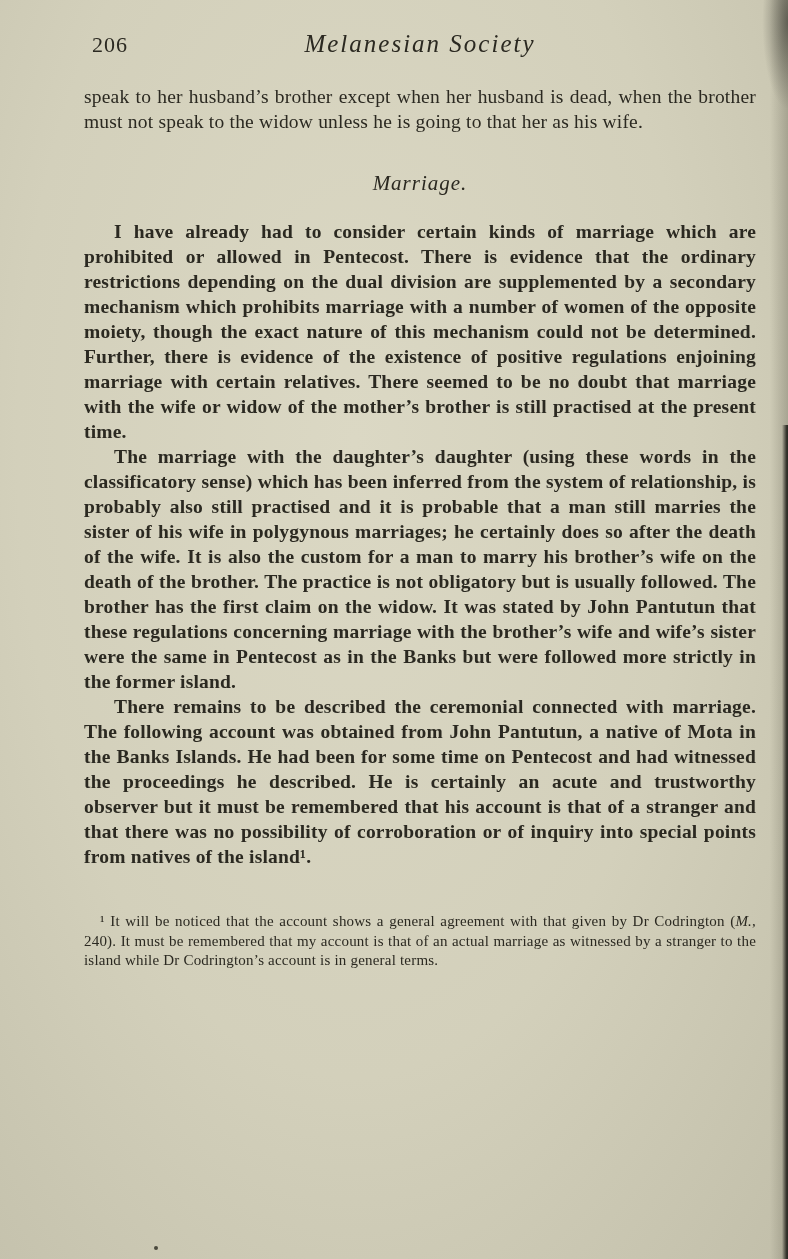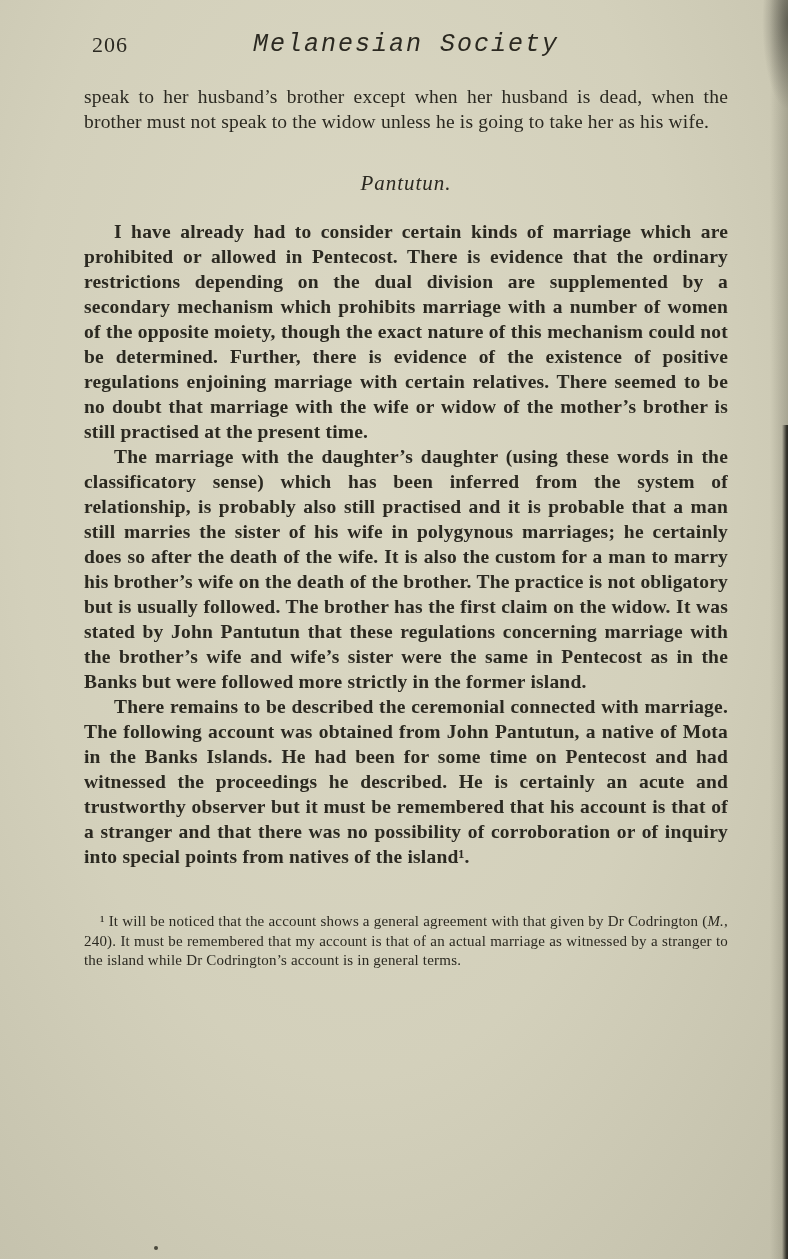--- a/index.html
+++ b/index.html
@@ -14,21 +14,21 @@
     overflow: hidden;
     background:
       radial-gradient(ellipse at 45% 35%, #dbd8c4 0%, #d3d0bb 55%, #c2bfaa 100%);
     font-family: "Liberation Serif", "DejaVu Serif", serif;
     color: #2b2921;
     box-sizing: border-box;
   }
   .content {
     position: absolute;
     left: 84px;
-    right: 60px;
+    right: 32px;
     top: 0;
   }
   .page-header {
     position: relative;
     height: 38px;
     margin-top: 30px;
     margin-bottom: 16px;
   }
   .page-number {
     position: absolute;
@@ -36,21 +36,20 @@
     top: 2px;
     font-size: 22px;
     letter-spacing: 1px;
   }
   .running-title {
     display: block;
     text-align: center;
     font-style: italic;
     font-size: 25px;
     letter-spacing: 2px;
-    font-family: Liberation Mono, monospace;
   }
   .para {
     margin: 0;
     text-align: justify;
     font-size: 19.5px;
     line-height: 25px;
     letter-spacing: 0.2px;
   }
   .para.indent { text-indent: 30px; font-weight: bold; }
   .section-heading {
@@ -114,23 +113,23 @@
 
 <div class="page">
   <div class="content">
 
     <header class="page-header">
       <span class="page-number">206</span>
       <span class="running-title">Melanesian Society</span>
     </header>
 
     <main>
-      <p class="para">speak to her husband’s brother except when her husband is dead, when the brother must not speak to the widow unless he is going to take her as his wife.</p>
+      <p class="para">speak to her husband’s brother except when her husband is dead, when the brother must not speak to the widow unless he is going to that her as his wife.</p>
 
-      <h2 class="section-heading">Pantutun.</h2>
+      <h2 class="section-heading">Marriage.</h2>
 
       <p class="para indent">I have already had to consider certain kinds of marriage which are prohibited or allowed in Pentecost.  There is evidence that the ordinary restrictions depending on the dual division are supplemented by a secondary mechanism which prohibits marriage with a number of women of the opposite moiety, though the exact nature of this mechanism could not be determined.  Further, there is evidence of the existence of positive regulations enjoining marriage with certain relatives. There seemed to be no doubt that marriage with the wife or widow of the mother’s brother is still practised at the present time.</p>
       <p class="para indent">The marriage with the daughter’s daughter (using these words in the classificatory sense) which has been inferred from the system of relationship, is probably also still practised and it is probable that a man still marries the sister of his wife in polygynous marriages; he certainly does so after the death of the wife.  It is also the custom for a man to marry his brother’s wife on the death of the brother.  The practice is not obligatory but is usually followed.  The brother has the first claim on the widow.  It was stated by John Pantutun that these regulations concerning marriage with the brother’s wife and wife’s sister were the same in Pentecost as in the Banks but were followed more strictly in the former island.</p>
       <p class="para indent">There remains to be described the ceremonial connected with marriage.  The following account was obtained from John Pantutun, a native of Mota in the Banks Islands.  He had been for some time on Pentecost and had witnessed the proceedings he described.  He is certainly an acute and trustworthy observer but it must be remembered that his account is that of a stranger and that there was no possibility of corroboration or of inquiry into special points from natives of the island¹.</p>
     </main>
 
     <footer class="footnote">
       <span>¹ It will be noticed that the account shows a general agreement with that given by Dr Codrington (</span><i>M.</i><span>, 240).  It must be remembered that my account is that of an actual marriage as witnessed by a stranger to the island while Dr Codrington’s account is in general terms.</span>
     </footer>
 

